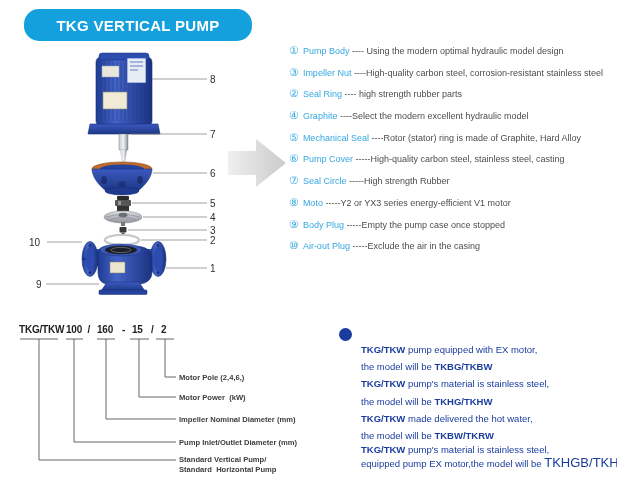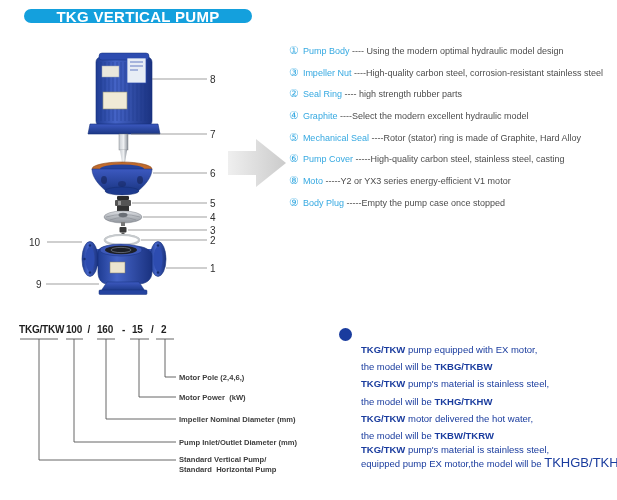--- a/index.html
+++ b/index.html
@@ -1,21 +1,21 @@
 <!DOCTYPE html>
 <html><head>
 <meta charset="utf-8">
 <style>
   html,body { margin:0; padding:0; }
   body {
     width:617px; height:500px; position:relative; background:#ffffff;
     font-family:"Liberation Sans", sans-serif; overflow:hidden;
   }
   .banner {
-    position:absolute; left:24px; top:9px; width:228px; height:14px;
+    position:absolute; left:24px; top:9px; width:228px; height:32px;
     background:#14A0DD; border-radius:15px;
     display:flex; align-items:center; justify-content:center;
   }
   .banner span { color:#ffffff; font-weight:bold; font-size:15px; letter-spacing:.3px; }
 
   #page-svg { position:absolute; left:0; top:0; }
   #page-svg text { font-family:"Liberation Sans", sans-serif; white-space:pre; }
   .co-num { font-size:10px; fill:#2e2e2e; }
   .seg { font-size:10px; font-weight:bold; fill:#1e1e1e; letter-spacing:-0.2px; }
   .mlabel { font-size:7.6px; font-weight:bold; fill:#3d3d3d; }
@@ -198,27 +198,29 @@
   <span>TKG VERTICAL PUMP</span>
 </div>
 
 <div class="parts-list">
   <div class="pl-item"><span class="pl-num">①</span><span class="pl-name">Pump Body</span><span class="pl-desc"> ---- Using the modern optimal hydraulic model design</span></div>
   <div class="pl-item"><span class="pl-num">③</span><span class="pl-name">Impeller Nut</span><span class="pl-desc"> ----High-quality carbon steel, corrosion-resistant stainless steel</span></div>
   <div class="pl-item"><span class="pl-num">②</span><span class="pl-name">Seal Ring</span><span class="pl-desc"> ---- high strength rubber parts</span></div>
   <div class="pl-item"><span class="pl-num">④</span><span class="pl-name">Graphite</span><span class="pl-desc"> ----Select the modern excellent hydraulic model</span></div>
   <div class="pl-item"><span class="pl-num">⑤</span><span class="pl-name">Mechanical Seal</span><span class="pl-desc"> ----Rotor (stator) ring is made of Graphite, Hard Alloy</span></div>
   <div class="pl-item"><span class="pl-num">⑥</span><span class="pl-name">Pump Cover</span><span class="pl-desc"> -----High-quality carbon steel, stainless steel, casting</span></div>
+  <div class="pl-item"><span class="pl-num">⑦</span><span class="pl-name">Seal Circle</span><span class="pl-desc"> -----High strength Rubber</span></div>
   <div class="pl-item"><span class="pl-num">⑧</span><span class="pl-name">Moto</span><span class="pl-desc"> -----Y2 or YX3 series energy-efficient V1 motor</span></div>
   <div class="pl-item"><span class="pl-num">⑨</span><span class="pl-name">Body Plug</span><span class="pl-desc"> -----Empty the pump case once stopped</span></div>
+  <div class="pl-item"><span class="pl-num">⑩</span><span class="pl-name">Air-out Plug</span><span class="pl-desc"> -----Exclude the air in the casing</span></div>
 </div>
 
 <div class="bullet"></div>
 <div class="notes">
   <div class="note-line nl-17"><span class="nb">TKG/TKW</span><span> pump equipped with EX motor,</span><span class="nb"></span></div>
   <div class="note-line nl-17"><span class="nb"></span><span>the model will be </span><span class="nb">TKBG/TKBW</span></div>
   <div class="note-line nl-17"><span class="nb">TKG/TKW</span><span> pump's material is stainless steel,</span><span class="nb"></span></div>
   <div class="note-line nl-17"><span class="nb"></span><span>the model will be </span><span class="nb">TKHG/TKHW</span></div>
-  <div class="note-line nl-17"><span class="nb">TKG/TKW</span><span> motor delivered the hot water,</span><span class="nb"></span></div>
+  <div class="note-line nl-17"><span class="nb">TKG/TKW</span><span> made delivered the hot water,</span><span class="nb"></span></div>
   <div class="note-line nl-17"><span class="nb"></span><span>the model will be </span><span class="nb">TKBW/TKRW</span></div>
   <div class="note-line nl-12"><span class="nb">TKG/TKW</span><span> pump's material is stainless steel,</span><span class="nb"></span></div>
   <div class="note-line nl-12"><span class="nb"></span><span>equipped pump EX motor,the model will be </span><span class="nb nb-big">TKHGB/TKHWB</span></div>
 </div>
 
 </body></html>

